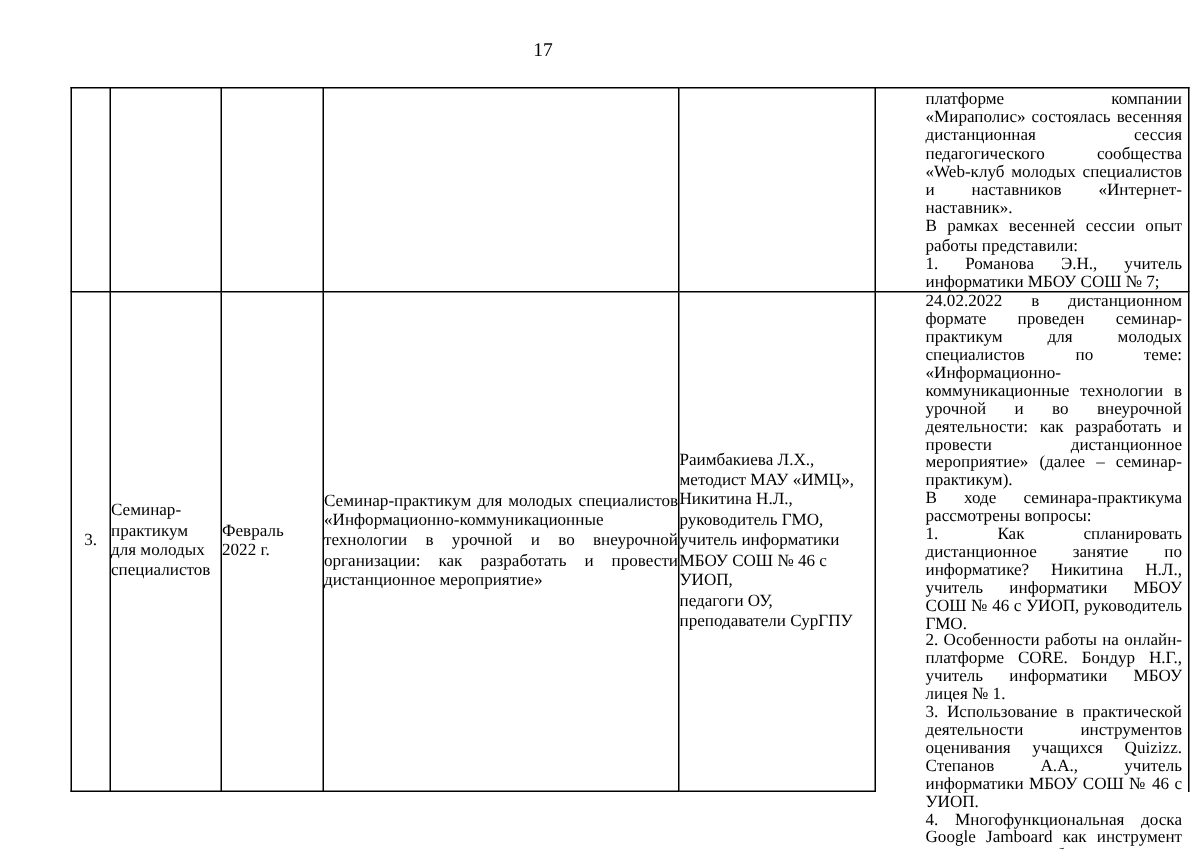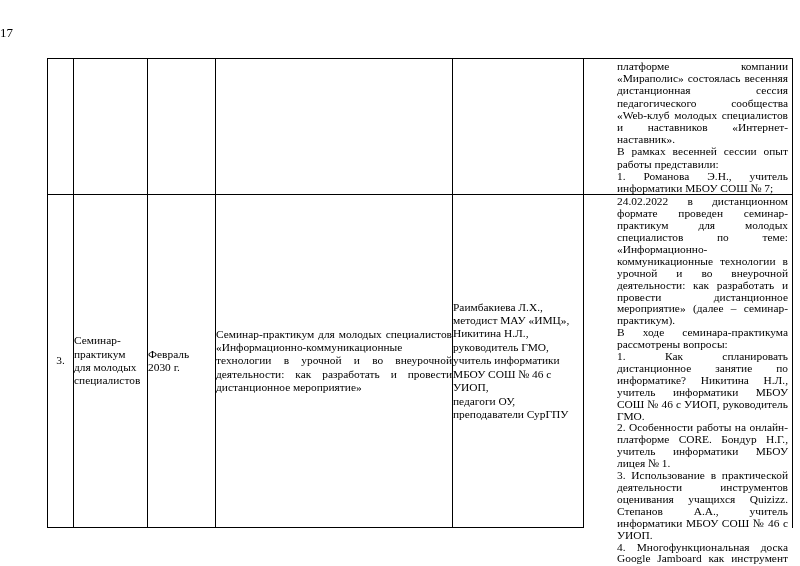--- a/index.html
+++ b/index.html
@@ -13,20 +13,21 @@
     height: 566px;
     overflow: hidden;
     font-family: "Liberation Serif", "DejaVu Serif", serif;
     color: #000000;
   }
   .page-number {
     position: absolute;
     top: 26px;
     left: 0;
     width: 724px;
+    text-align: center;
     font-size: 13px;
     line-height: 14px;
   }
   table.events {
     position: absolute;
     left: 47px;
     top: 58px;
     width: 745px;
     border-collapse: collapse;
     table-layout: fixed;
@@ -108,22 +109,22 @@
 2. Лавелина Н.Н., учитель информатики МБОУ СЕНЛ</div>
       </td>
     </tr>
     <tr class="row-main">
       <td class="c-num">3.</td>
       <td class="c-name">Семинар-
 практикум
 для молодых
 специалистов</td>
       <td class="c-date">Февраль
-2030 г.</td>
-      <td class="c-desc">Семинар-практикум для молодых специалистов «Информационно-коммуникационные технологии в урочной и во внеурочной деятельности: как разработать и провести дистанционное мероприятие»</td>
+2022 г.</td>
+      <td class="c-desc">Семинар-практикум для молодых специалистов «Информационно-коммуникационные технологии в урочной и во внеурочной организации: как разработать и провести дистанционное мероприятие»</td>
       <td class="c-part">Раимбакиева Л.Х.,
 методист МАУ «ИМЦ»,
 Никитина Н.Л.,
 руководитель ГМО,
 учитель информатики
 МБОУ СОШ № 46 с
 УИОП,
 педагоги ОУ,
 преподаватели СурГПУ</td>
       <td class="c-res">

